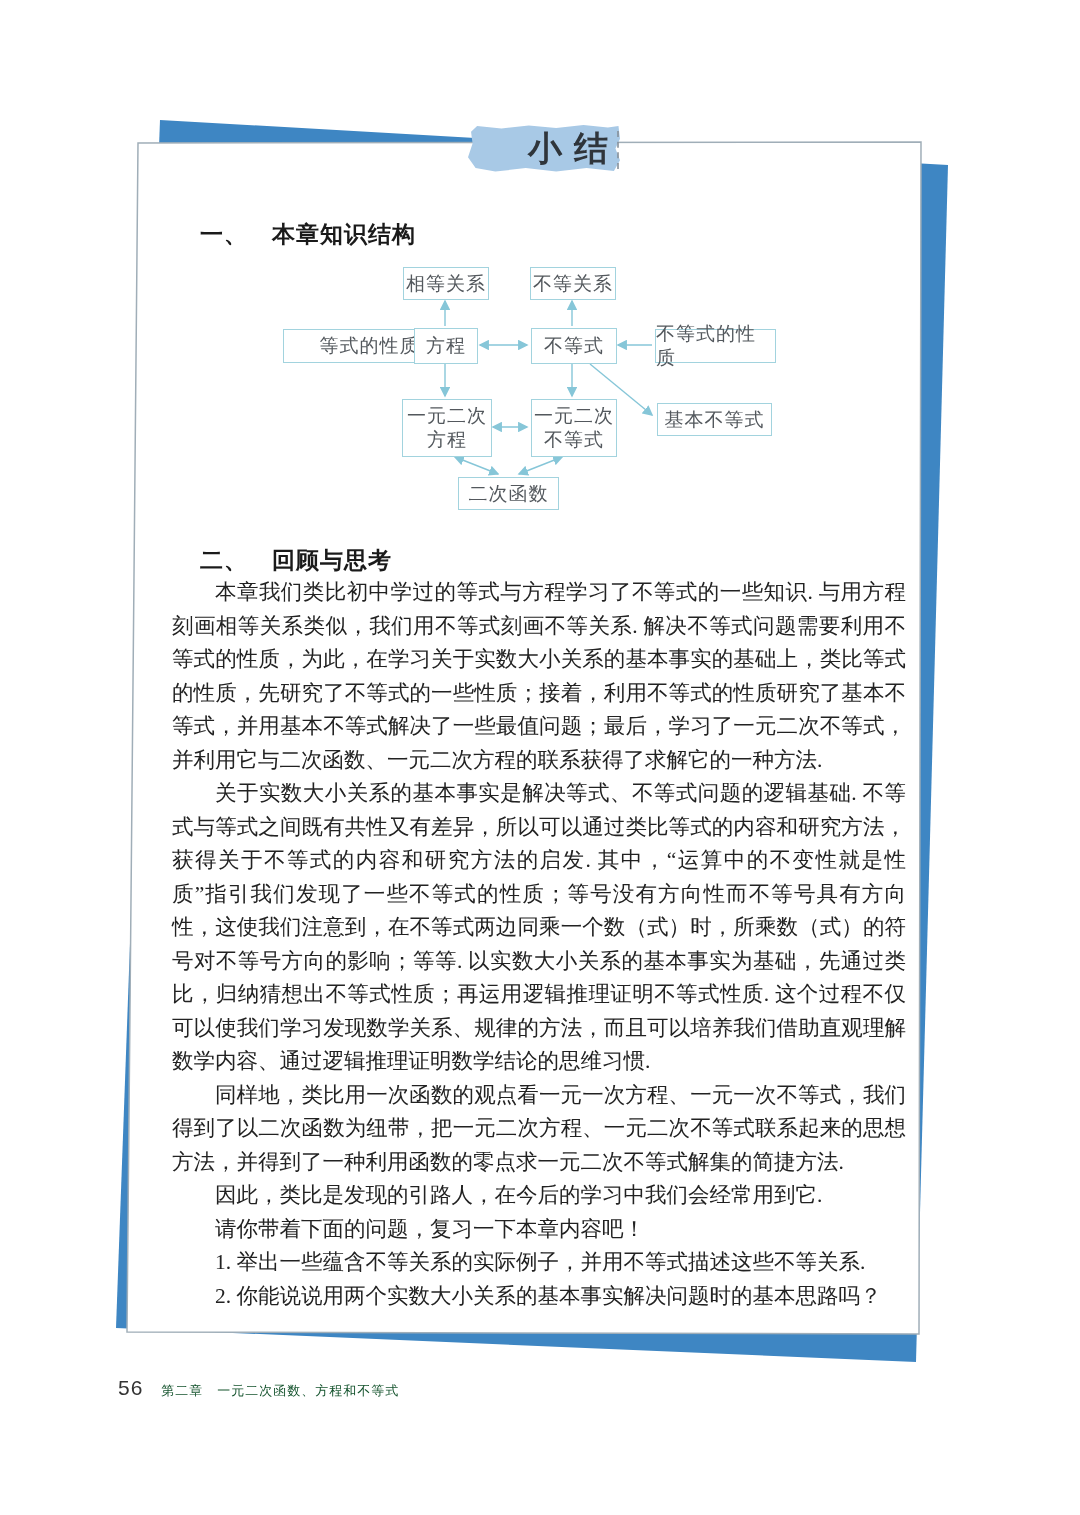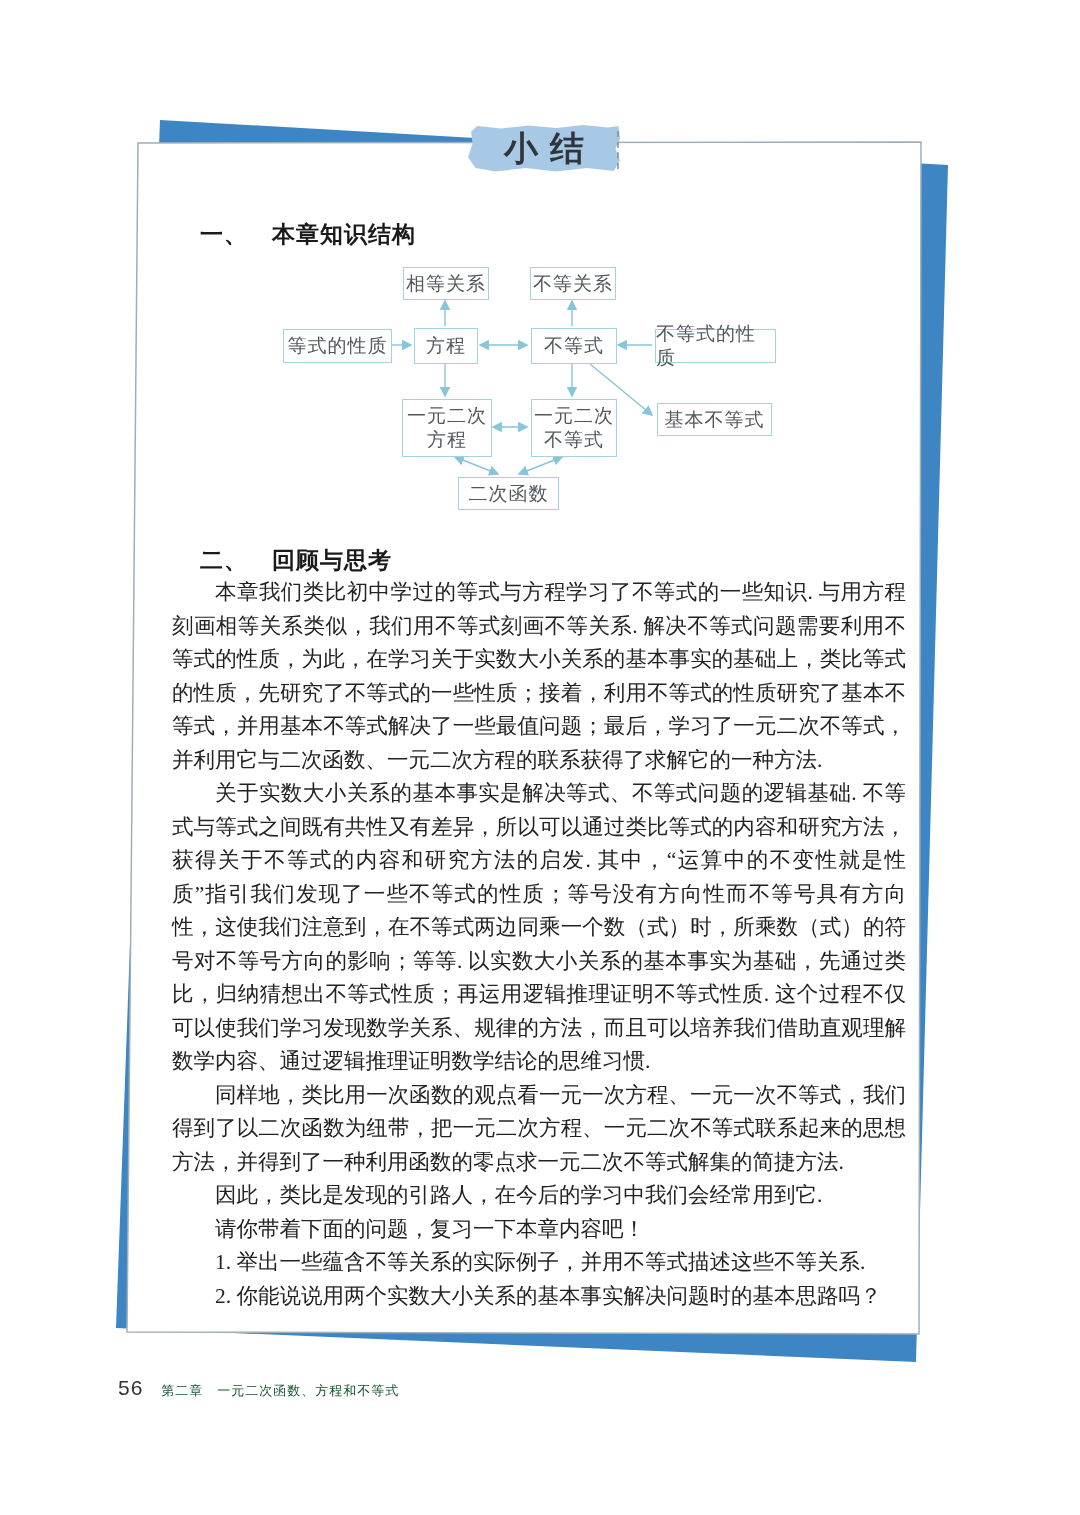--- a/index.html
+++ b/index.html
@@ -7,21 +7,21 @@
     position:relative;width:1080px;height:1515px;overflow:hidden;
     background:#ffffff;
     font-family:"Liberation Serif","DejaVu Serif",serif;
   }
   #bg-svg{position:absolute;left:0;top:0;width:1080px;height:1515px;}
   
   .banner{
     position:absolute;left:468px;top:124px;width:152px;height:49px;
     background:#a8c9e6;
     clip-path:polygon(2% 16%,6% 4%,22% 9%,40% 3%,58% 8%,76% 2%,92% 7%,99% 4%,100% 30%,97% 50%,100% 74%,96% 96%,78% 90%,58% 97%,38% 90%,18% 97%,5% 90%,0 68%,3% 40%);
-    display:flex;align-items:center;justify-content:center;
+    display:flex;align-items:center;justify-content:flex-end;
   }
   .banner span{
     font-size:34px;color:#2f353b;letter-spacing:12px;padding-left:12px;
     font-family:"Liberation Serif","DejaVu Serif",serif;font-weight:bold;
   }
   .banner-edge{position:absolute;left:617px;top:131px;height:38px;width:0;
     border-left:2px dashed #86909a;opacity:.8;}
   
   .h-sec{
     position:absolute;color:#1a1a1a;font-weight:bold;font-size:23px;
@@ -84,21 +84,21 @@
 
   <div class="h-sec" style="left:200px;top:219px;">一、　本章知识结构</div>
 
   <div>
     <div class="dnode" style="left:403px;top:267px;width:84px;height:31px;">
       <span>相等关系</span>
     </div>
     <div class="dnode" style="left:530px;top:267px;width:84px;height:31px;">
       <span>不等关系</span>
     </div>
-    <div class="dnode" style="left:283px;top:329px;width:107px;height:32px;">
+    <div class="dnode" style="left:283px;top:329px;width:107px;height:32px;padding-left:32px;">
       <span>等式的性质</span>
     </div>
     <div class="dnode" style="left:414px;top:328px;width:62px;height:34px;">
       <span>方程</span>
     </div>
     <div class="dnode" style="left:531px;top:328px;width:84px;height:34px;">
       <span>不等式</span>
     </div>
     <div class="dnode" style="left:655px;top:329px;width:119px;height:32px;">
       <span>不等式的性质</span>

